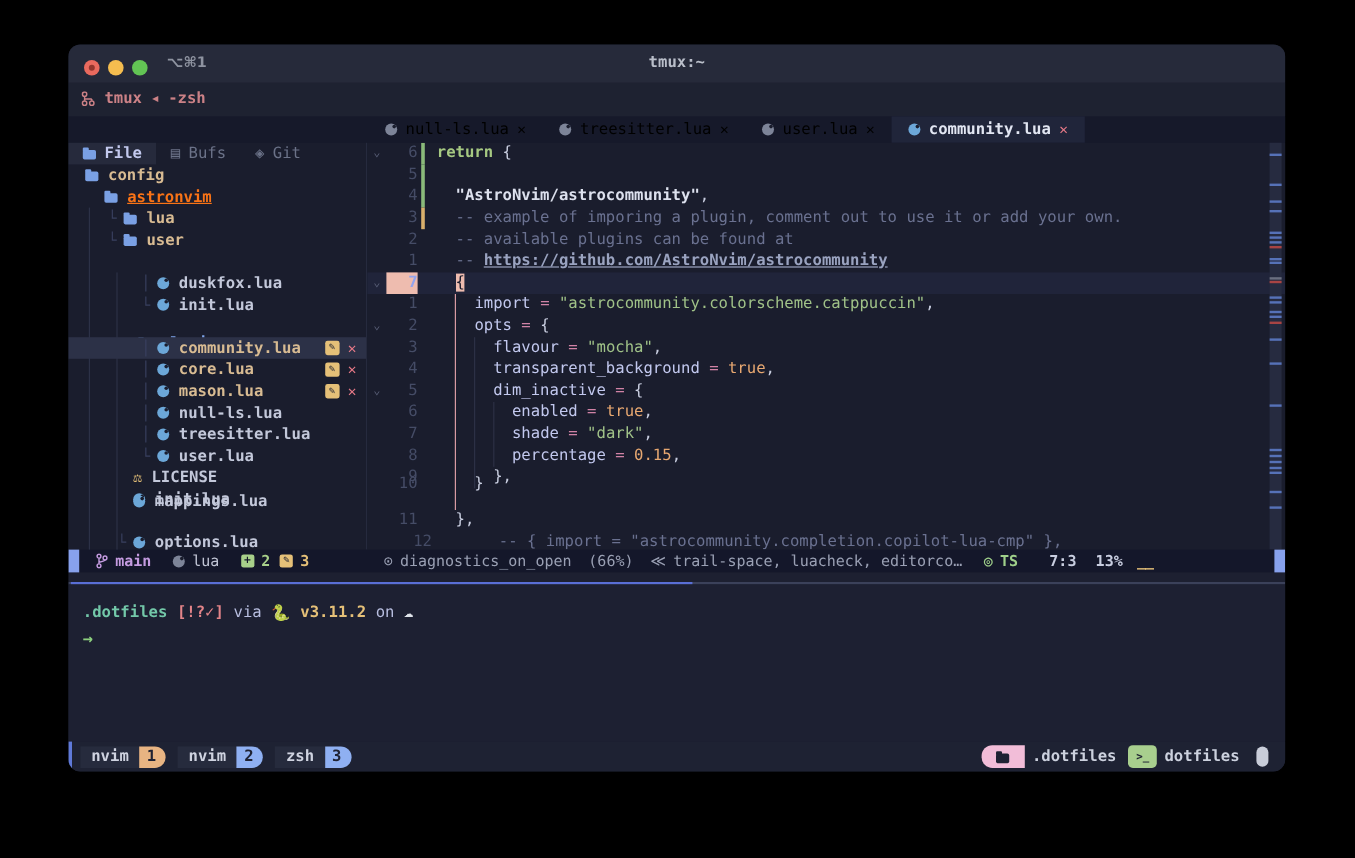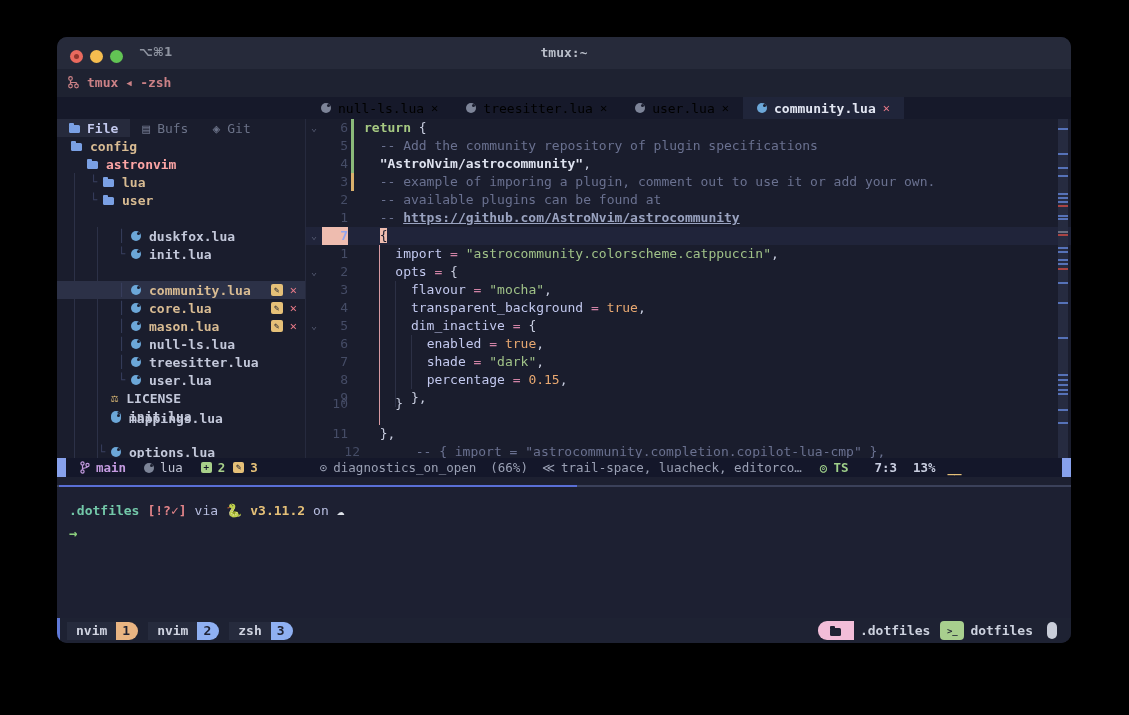--- a/index.html
+++ b/index.html
@@ -187,21 +187,21 @@
         </div>
       <div class="treeitems">
         <div class="trunk" style="left:17px;top:36px;height:297px;"></div>
         <div class="trunk" style="left:40px;top:90px;height:236px;"></div>
       <div class="trow" style="top: 0px;">
             <span class="ico-folder ico-gap" style="margin-left: 14px;"></span>
             <span class="tlabel" style="color: rgb(216, 187, 146);">config</span>
           </div>
           <div class="trow" style="top: 18px;">
             <span class="ico-folder ico-gap" style="margin-left: 30px;"></span>
-            <span class="tlabel" style="color: #fca5a5;">astronvim</span>
+            <span class="tlabel" style="color: #f97316; text-decoration: underline;">astronvim</span>
           </div>
           <div class="trow" style="top: 36px;">
             <span class="tguide" style="left: 33px;">└</span>
             <span class="ico-folder ico-gap" style="margin-left: 46px;"></span>
             <span class="tlabel" style="color: rgb(216, 187, 146);">lua</span>
           </div>
           <div class="trow" style="top: 54px;">
             <span class="tguide" style="left: 33px;">└</span>
             <span class="ico-folder ico-gap" style="margin-left: 46px;"></span>
             <span class="tlabel" style="color: rgb(216, 187, 146);">user</span>
@@ -281,21 +281,21 @@
           </div>
         </div>
     </div>
 
     <div class="editor">
       <div class="ctxline" style="left:73px;top:126px;height:180px;"></div>
       <div class="indguide" style="left:89px;top:162px;height:126px;"></div>
       <div class="indguide" style="left:105px;top:216px;height:54px;"></div>
       <div id="codelines">
           <div class="crow" style="top: 0px;"><span class="fold">⌄</span><span class="lnum">6</span><span class="lsign"><span class="bar" style="display: inline-block; background: rgb(138, 186, 122);"></span></span><span class="ctext"><span class="kw">return</span><span class="pun"> {</span></span></div>
-          <div class="crow" style="top: 18px;"><span class="fold"></span><span class="lnum">5</span><span class="lsign"><span class="bar" style="display: inline-block; background: rgb(138, 186, 122);"></span></span><span class="ctext"><span class="cm">  -- Add the community repository of plugin specifications</span></span></div>
+          <div class="crow" style="top: 18px;"><span class="fold"></span><span class="lnum">5</span><span class="lsign"><span class="bar" style="display: inline-block; background: rgb(138, 186, 122);"></span></span></div>
           <div class="crow" style="top: 36px;"><span class="fold"></span><span class="lnum">4</span><span class="lsign"><span class="bar" style="display: inline-block; background: rgb(138, 186, 122);"></span></span><span class="ctext"><span class="strw">  "AstroNvim/astrocommunity"</span><span class="pun">,</span></span></div>
           <div class="crow" style="top: 54px;"><span class="fold"></span><span class="lnum">3</span><span class="lsign"><span class="bar" style="display: inline-block; background: rgb(217, 176, 108);"></span></span><span class="ctext"><span class="cm">  -- example of imporing a plugin, comment out to use it or add your own.</span></span></div>
           <div class="crow" style="top: 72px;"><span class="fold"></span><span class="lnum">2</span><span class="lsign"></span><span class="ctext"><span class="cm">  -- available plugins can be found at</span></span></div>
           <div class="crow" style="top: 90px;"><span class="fold"></span><span class="lnum">1</span><span class="lsign"></span><span class="ctext"><span class="cm">  -- </span><span class="url">https://github.com/AstroNvim/astrocommunity</span></span></div>
           <div class="crow curline" style="top: 108px;"><span class="fold">⌄</span><span class="lnum cur">7</span><span class="lsign"></span><span class="ctext"><span class="pun">  </span><span class="cur">{</span></span></div>
           <div class="crow" style="top: 126px;"><span class="fold"></span><span class="lnum">1</span><span class="lsign"></span><span class="ctext"><span class="pun">    </span><span class="id">import</span><span class="op"> = </span><span class="str">"astrocommunity.colorscheme.catppuccin"</span><span class="pun">,</span></span></div>
           <div class="crow" style="top: 144px;"><span class="fold">⌄</span><span class="lnum">2</span><span class="lsign"></span><span class="ctext"><span class="pun">    </span><span class="id">opts</span><span class="op"> = </span><span class="pun">{</span></span></div>
           <div class="crow" style="top: 162px;"><span class="fold"></span><span class="lnum">3</span><span class="lsign"></span><span class="ctext"><span class="pun">      </span><span class="id">flavour</span><span class="op"> = </span><span class="str">"mocha"</span><span class="pun">,</span></span></div>
           <div class="crow" style="top: 180px;"><span class="fold"></span><span class="lnum">4</span><span class="lsign"></span><span class="ctext"><span class="pun">      </span><span class="id">transparent_background</span><span class="op"> = </span><span class="bool">true</span><span class="pun">,</span></span></div>
           <div class="crow" style="top: 198px;"><span class="fold">⌄</span><span class="lnum">5</span><span class="lsign"></span><span class="ctext"><span class="pun">      </span><span class="id">dim_inactive</span><span class="op"> = </span><span class="pun">{</span></span></div>

